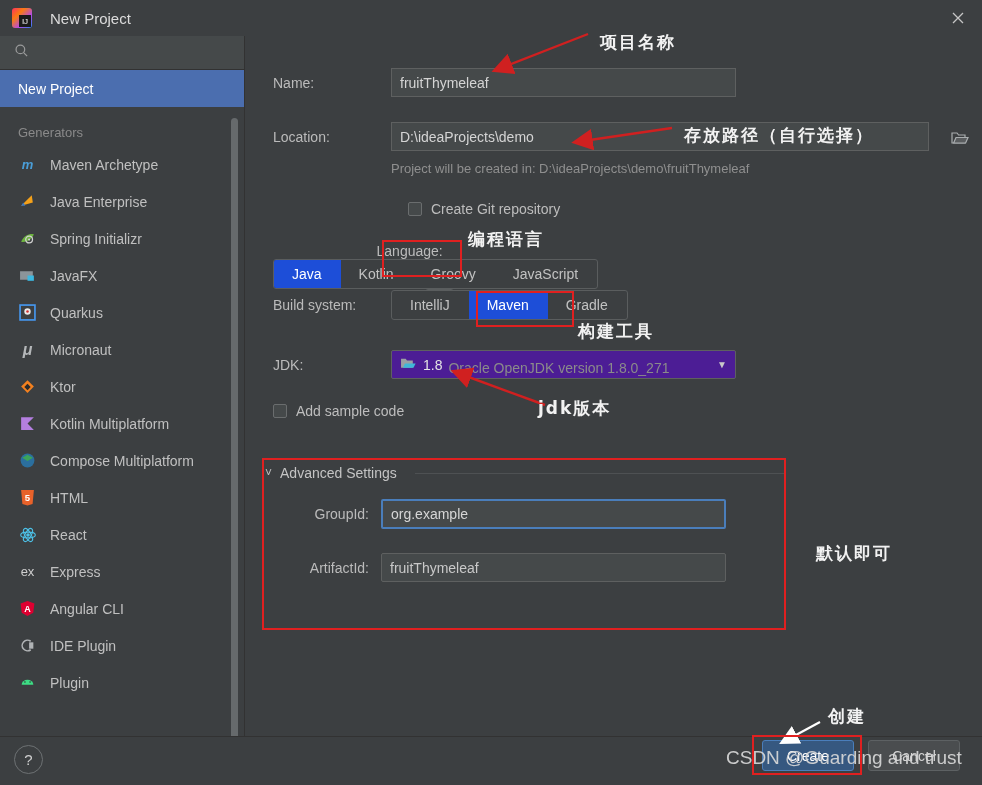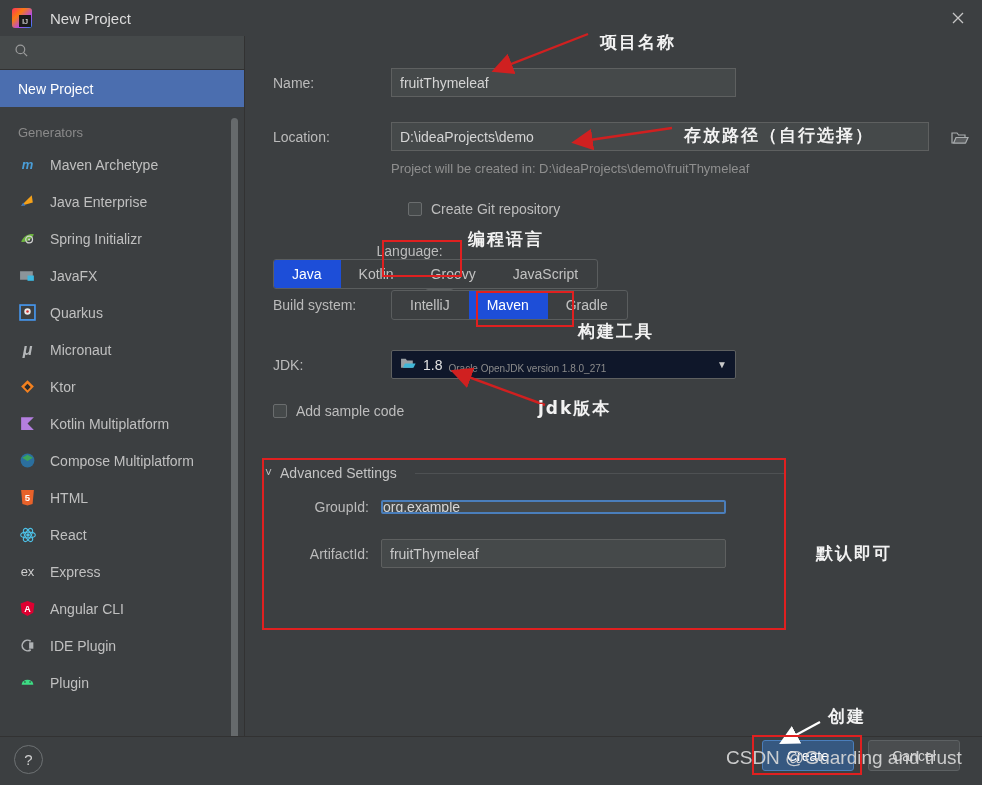--- a/index.html
+++ b/index.html
@@ -129,42 +129,42 @@
   .seg .opt.active { background: #1d4ed8; color: #ffffff; }
   .plusbtn {
     width: 29px; height: 30px; margin-left: 8px;
     border: 1px solid #5a5d5e; border-radius: 3px;
     display: flex; align-items: center; justify-content: center;
     color: #c8c8c8; font-size: 18px; cursor: pointer; background: #3c3f41;
   }
 
   .combo {
     display: inline-flex; align-items: center; height: 29px;
-    background: #0f172a; border: 1px solid #5e6060; border-radius: 2px;
+    background: #4c1d95; border: 1px solid #5e6060; border-radius: 2px;
     padding: 0 8px; cursor: pointer;
   }
   .combo .jdkver { color: #e4e4e4; font-size: 14px; margin-left: 6px; }
-  .combo .jdkname { color: #8b8b8b; font-size: 10px; margin-left: 6px; margin-top: 7px; }
+  .combo .jdkname { color: #8b8b8b; font-size: 14px; margin-left: 6px; margin-top: 7px; }
   .combo .caret {
     margin-left: auto; padding-left: 10px; color: #c9c9c9; font-size: 10px;
   }
 
   .advanced {
     position: absolute;
   }
   .adv-head {
     display: flex; align-items: center; gap: 8px;
   }
   .adv-head .chev { color: #bdbdbd; font-size: 12px; }
   .adv-head .atitle { font-size: 14px; color: #c4c4c4; }
   .adv-head .rule { flex: 1; height: 1px; background: #4e5153; margin-left: 10px; }
 
   .groupid-input {
     background: #45494a; border: 2px solid #4a7ebb; color: #d6d6d6;
-    height: 14px; padding: 0 0; font-size: 14px; outline: none;
+    height: 30px; padding: 0 8px; font-size: 14px; outline: none;
     font-family: "Liberation Sans", sans-serif; border-radius: 2px;
   }
   .artifact-input {
     background: #45494a; border: 1px solid #5e6060; color: #c9c9c9;
     height: 29px; padding: 0 8px; font-size: 14px; outline: none;
     font-family: "Liberation Sans", sans-serif; border-radius: 2px;
   }
 
   
   .footer {

